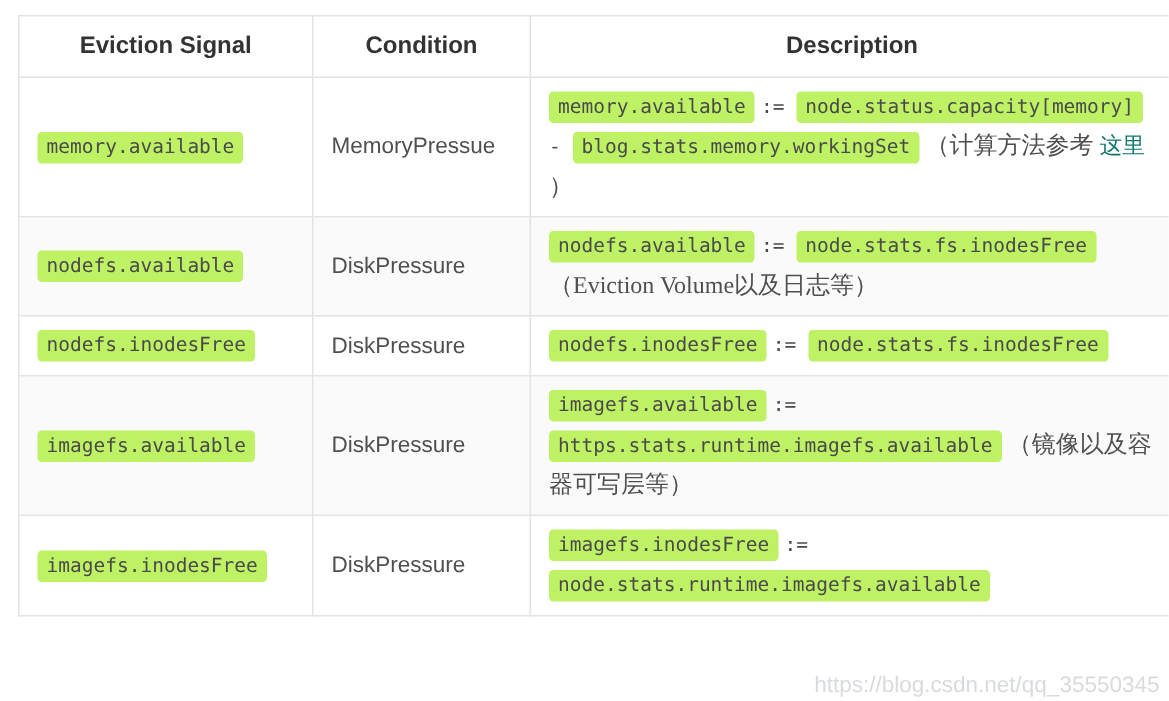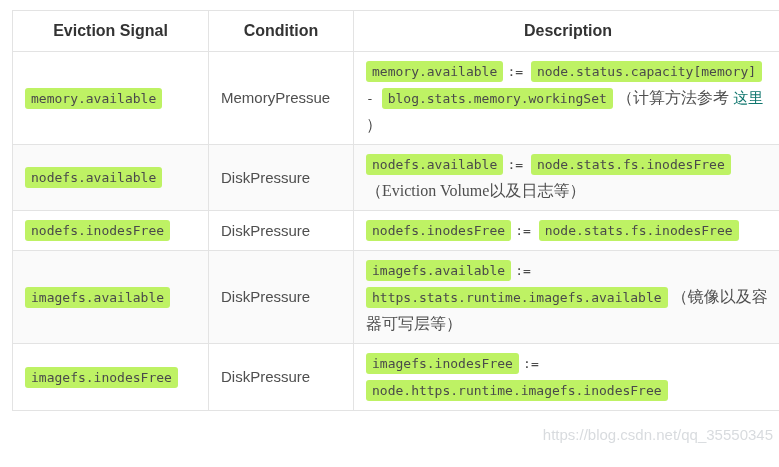--- a/index.html
+++ b/index.html
@@ -79,21 +79,21 @@
     font-family: Liberation Serif, serif;
   }
   a.inline-link {
     color: #0f766e;
     text-decoration: none;
     cursor: pointer;
   }
   .watermark {
     position: absolute;
     right: 6px;
-    bottom: 24px;
+    bottom: 2px;
     font-size: 15px;
     color: #b9bec4;
     opacity: 0.55;
     pointer-events: none;
     white-space: nowrap;
   }
 </style>
 </head>
 <body>
 
@@ -128,19 +128,19 @@
           <td class="desc-cell"><span class="code">nodefs.inodesFree</span> <span class="mono"> := </span> <span class="code">node.stats.fs.inodesFree</span> </td>
         </tr>
         <tr>
           <td class="signal-cell"><span class="code">imagefs.available</span></td>
           <td class="condition-cell">DiskPressure</td>
           <td class="desc-cell"><span class="code">imagefs.available</span> <span class="mono"> := </span> <span class="code">https.stats.runtime.imagefs.available</span> <span class="desc-text">（镜像以及容器可写层等）</span> </td>
         </tr>
         <tr>
           <td class="signal-cell"><span class="code">imagefs.inodesFree</span></td>
           <td class="condition-cell">DiskPressure</td>
-          <td class="desc-cell"><span class="code">imagefs.inodesFree</span> <span class="mono"> := </span> <span class="code">node.https.runtime.imagefs.inodesFree</span> </td>
+          <td class="desc-cell"><span class="code">imagefs.inodesFree</span> <span class="mono"> := </span> <span class="code">node.stats.runtime.imagefs.available</span> </td>
         </tr>
       </tbody>
   </table>
 </div>
 
 <div class="watermark">https://blog.csdn.net/qq_35550345</div>
 
 </body></html>

